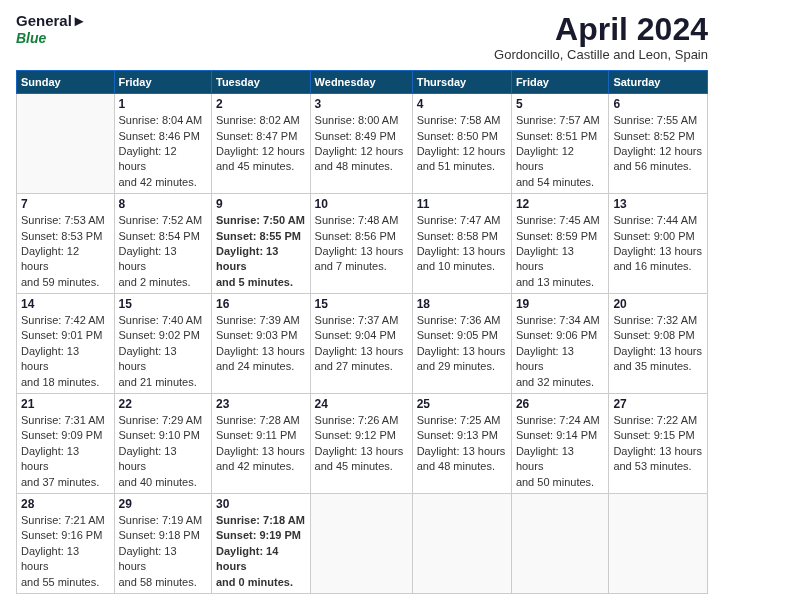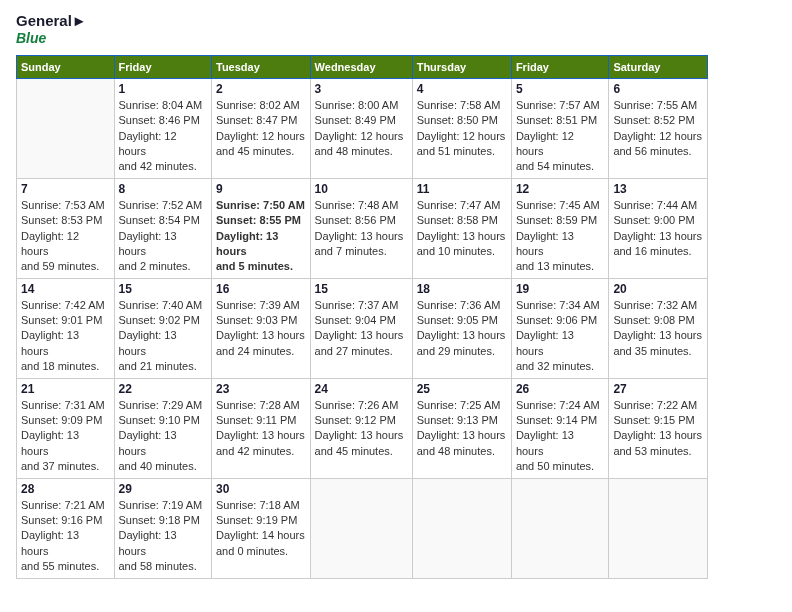--- a/index.html
+++ b/index.html
@@ -39,21 +39,21 @@
       font-size: 13px;
       color: #333;
       font-weight: normal;
     }
     .calendar {
       width: 100%;
       border-collapse: collapse;
       font-size: 9.5px;
     }
     .calendar thead th {
-      background: #4d7c0f;
+      background: #0c4a6e;
       color: #fff;
       padding: 5px 4px;
       text-align: left;
       font-size: 11px;
       font-weight: bold;
       border: 1px solid #1565c0;
     }
     .calendar tbody td {
       border: 1px solid #ccc;
       vertical-align: top;
@@ -84,20 +84,24 @@
 <div class="page">
   <div class="header">
     <div class="logo">
     <div style="display:flex;align-items:center;">
       <div style="line-height:1.2;">
         <div style="font-size:15px;font-weight:bold;color:#1a1a2e;">General►</div>
         <div style="font-size:14px;font-weight:bold;color:#15803d;font-style:italic;">Blue</div>
       </div>
     </div>
   </div>
+    <div class="title-area">
+      <div class="month-year">April 2024</div>
+      <div class="location">Gordoncillo, Castille and Leon, Spain</div>
+    </div>
   </div>
 
   <table class="calendar">
     <thead>
       <tr>
         <th>Sunday</th>
         <th>Friday</th>
         <th>Tuesday</th>
         <th>Wednesday</th>
         <th>Thursday</th>
@@ -314,21 +318,21 @@
           </td>
           <td>
             <span class="day-num">29</span>
             <div class="day-info" style="white-space: pre-line;">Sunrise: 7:19 AM
 Sunset: 9:18 PM
 Daylight: 13 hours
 and 58 minutes.</div>
           </td>
           <td>
             <span class="day-num">30</span>
-            <div class="day-info" style="white-space: pre-line;">Sunrise: 7:18 AM
+            <div class="day-info" style="white-space: pre-line; font-weight: bold;">Sunrise: 7:18 AM
 Sunset: 9:19 PM
 Daylight: 14 hours
 and 0 minutes.</div>
           </td>
           <td class="empty-cell"></td>
           <td class="empty-cell"></td>
           <td class="empty-cell"></td>
           <td class="empty-cell"></td>
         </tr>
       </tbody>

